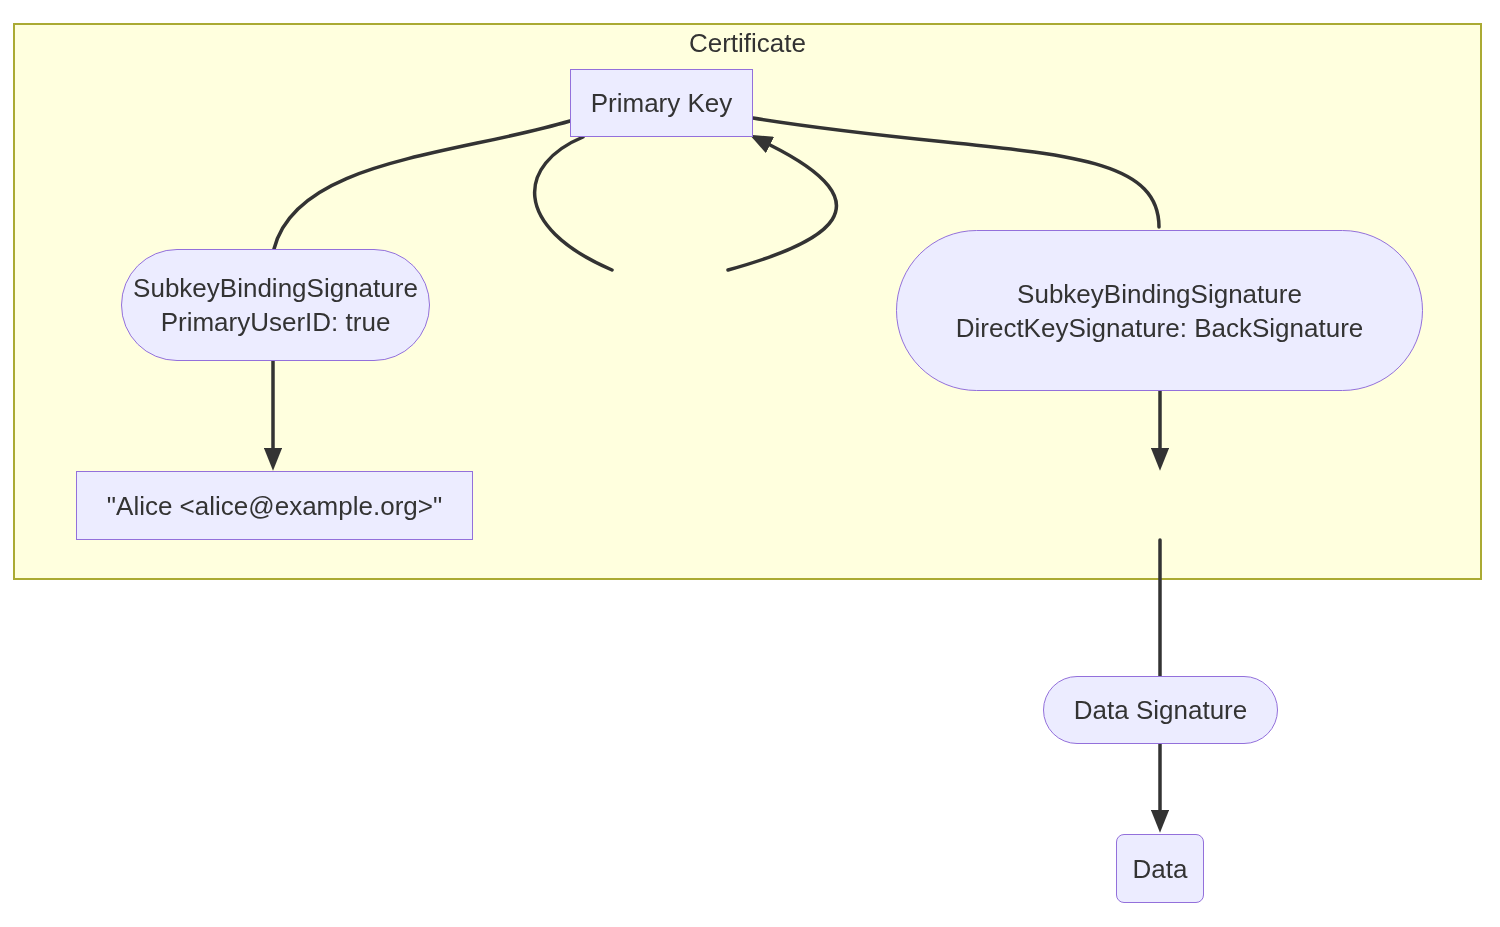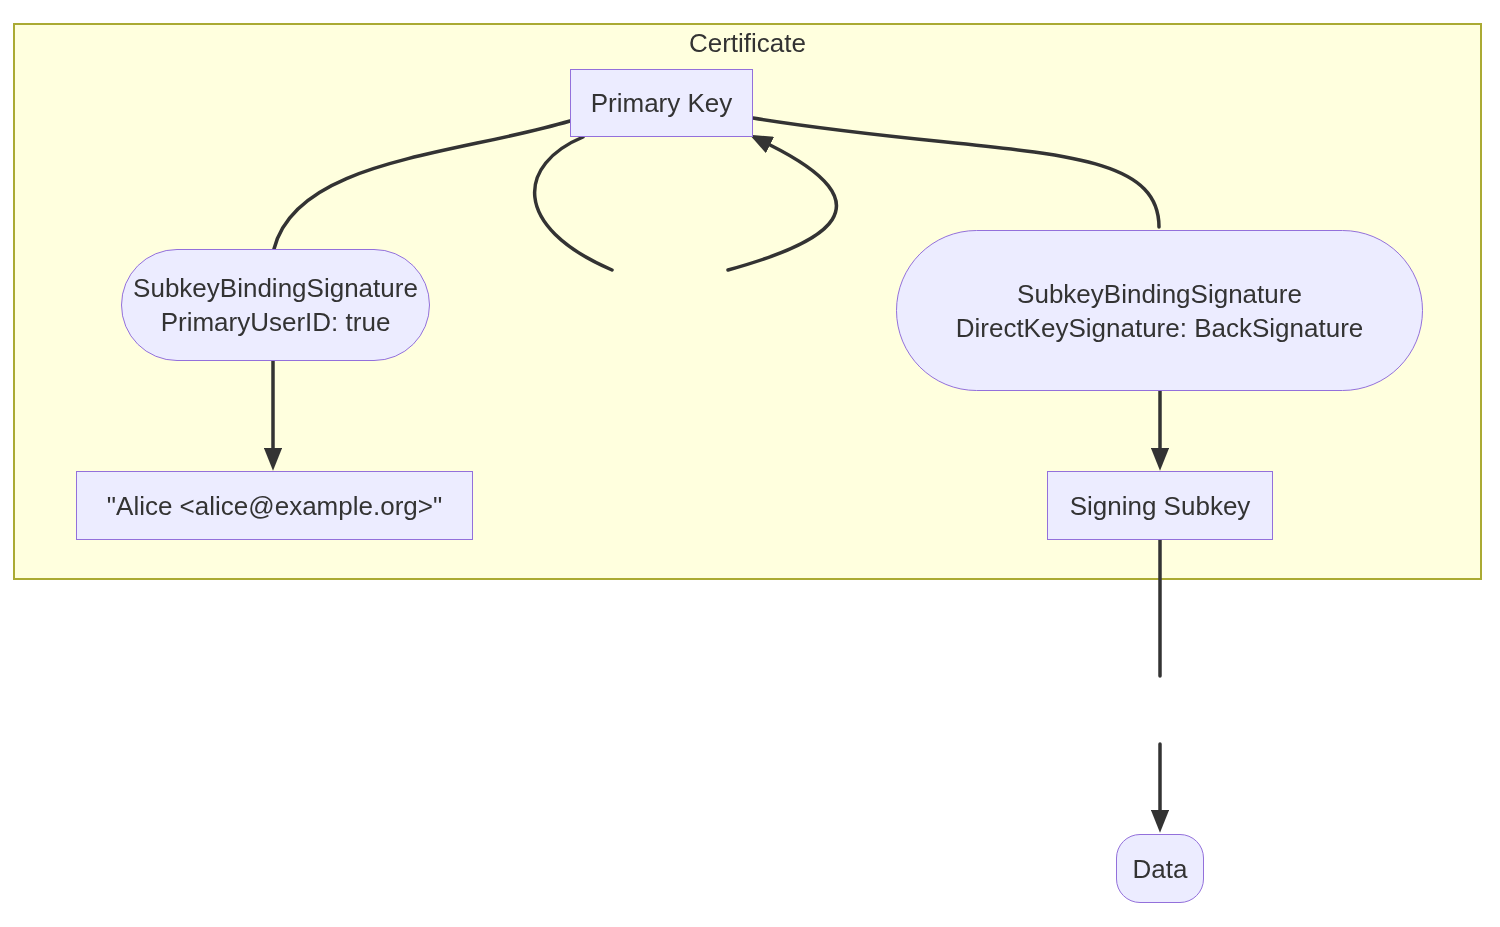--- a/index.html
+++ b/index.html
@@ -59,21 +59,21 @@
     line-height: 34px;
     display: flex;
     flex-direction: column;
     align-items: center;
     justify-content: center;
     text-align: right;
     z-index: 2;
     white-space: nowrap;
   }
   .rect    { border-radius: 0; }
-  .roundrect { border-radius: 24px; }
+  .roundrect { border-radius: 8px; }
   .stadium { border-radius: 999px; }
 
   .n-primary-key     { left: 570px;  top: 69px;  width: 183px; height: 68px; }
   .n-positive-cert   { left: 121px;  top: 249px; width: 309px; height: 112px; }
   .n-direct-key      { left: 517px;  top: 270px; width: 290px; height: 68px; }
   .n-subkey-binding  { left: 896px;  top: 230px; width: 527px; height: 161px; }
   .n-alice           { left: 76px;   top: 471px; width: 397px; height: 69px; }
   .n-signing-subkey  { left: 1047px; top: 471px; width: 226px; height: 69px; }
   .n-data-signature  { left: 1043px; top: 676px; width: 235px; height: 68px; }
   .n-data            { left: 1116px; top: 834px; width: 88px;  height: 69px; }
@@ -114,22 +114,22 @@
 
   <div class="node stadium n-subkey-binding">
     <span>SubkeyBindingSignature</span>
     <span>DirectKeySignature: BackSignature</span>
   </div>
 
   <div class="node rect n-alice">
     <span>"Alice &lt;alice@example.org&gt;"</span>
   </div>
 
-  <div class="node rect n-signing-subkey">
-    <span>Signing Subkey</span>
+
+  <div class="node stadium n-data-signature">
+    <span>Data Signature</span>
   </div>
-
 
   <div class="node roundrect n-data">
     <span>Data</span>
   </div>
 
 </div>
 
 </body></html>

